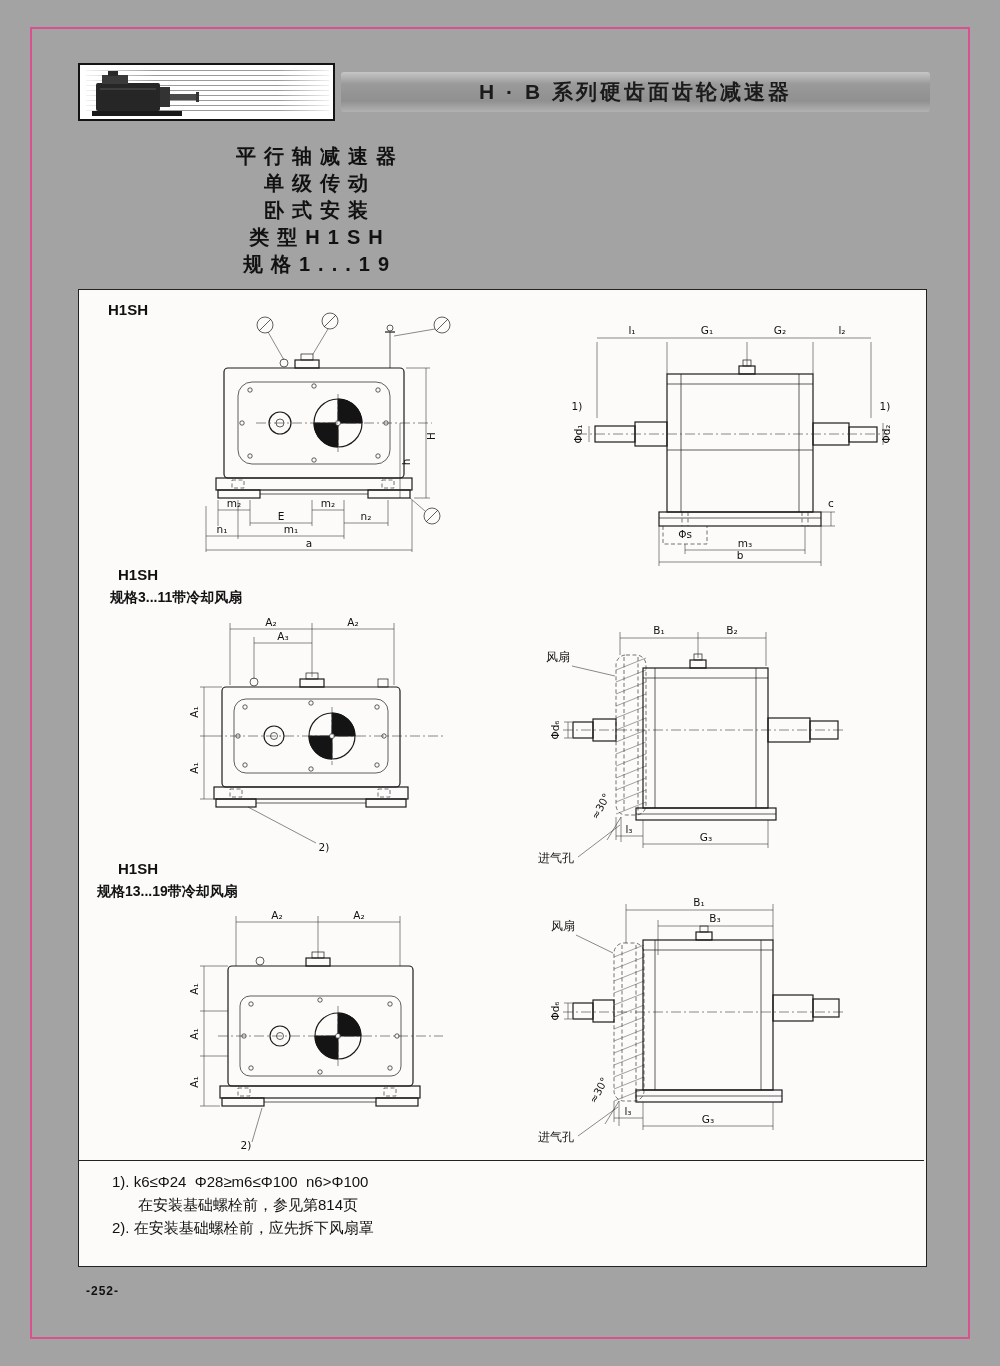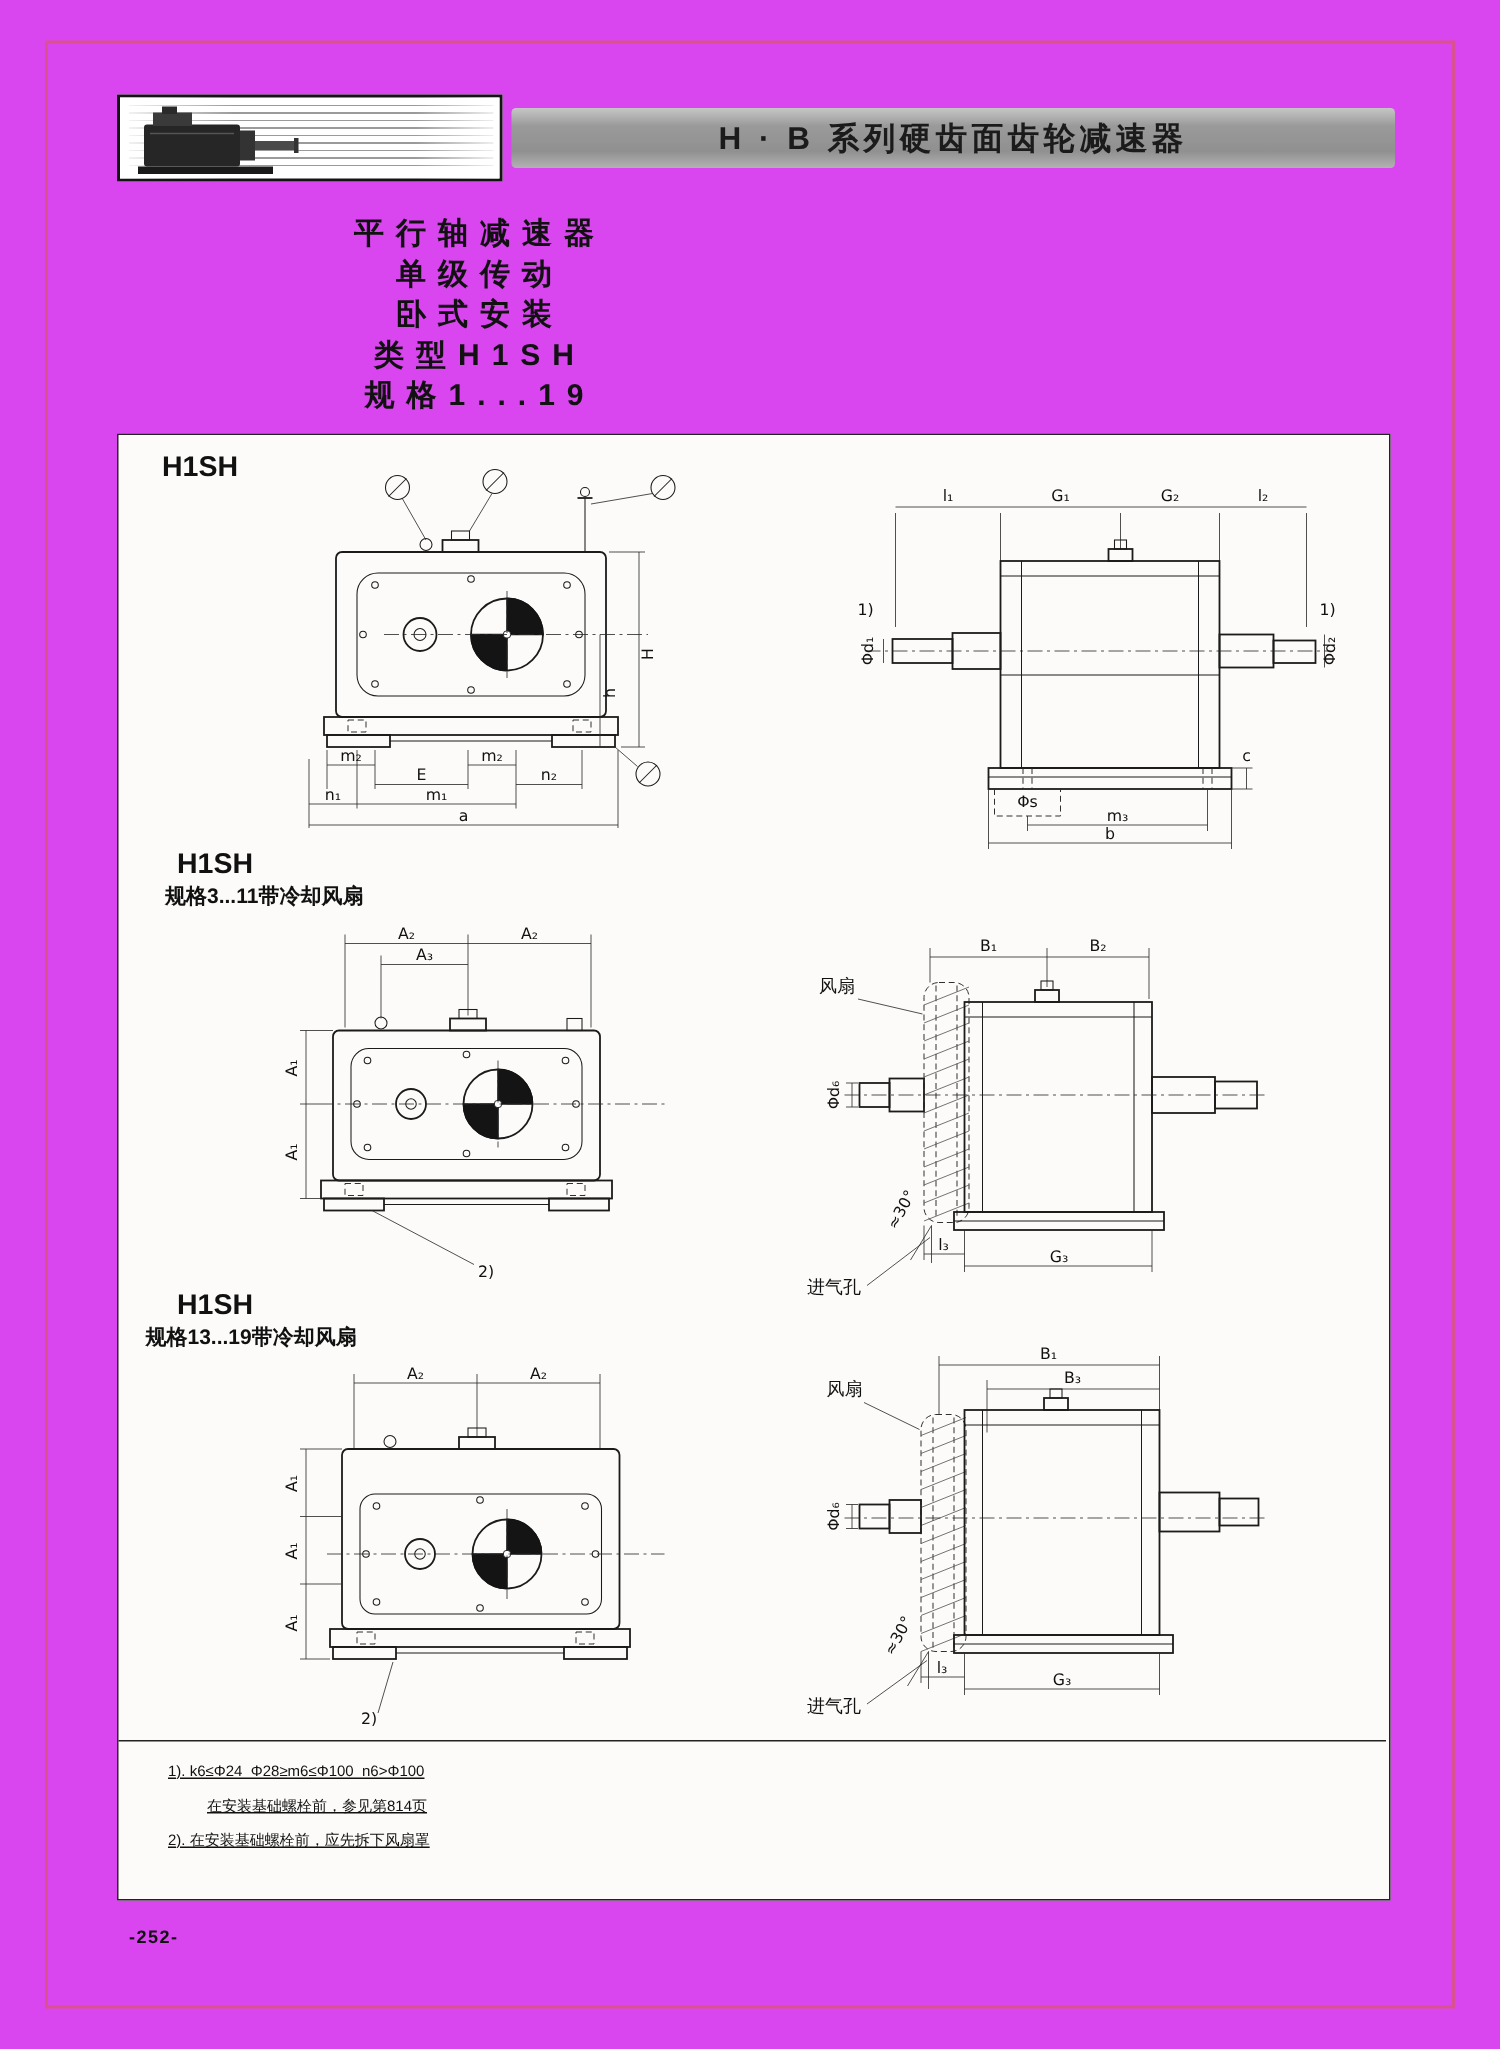--- a/index.html
+++ b/index.html
@@ -1,18 +1,18 @@
 <!DOCTYPE html>
 <html><head>
 <meta charset="utf-8">
 <style>
   html,body { margin:0; padding:0; background:#e9e7e3; }
   .page {
     position:relative; width:1000px; height:1366px; margin:0 auto;
-    background:#d946ef; overflow:hidden;
+    background:#a3a3a3; overflow:hidden;
     font-family:"Liberation Sans","DejaVu Sans",sans-serif; color:#111;
   }
   .frame {
     position:absolute; left:30px; top:27px; right:30px; bottom:27px;
     border:2px solid #d9518f; pointer-events:none;
   }
   
   .header { position:absolute; left:78px; top:63px; width:852px; height:58px; }
   .art {
     position:absolute; left:0; top:0; width:253px; height:54px;
@@ -28,25 +28,25 @@
     background:linear-gradient(180deg,#c6c6c6,#9a9a9a 30%,#909090 72%,#b2b2b2);
     border-radius:3px; display:flex; align-items:center; justify-content:center;
   }
   .band h1 { margin:0; font-size:21px; font-weight:bold; letter-spacing:3px; color:#1b1b1b; }
   
   .intro { position:absolute; left:236px; top:143px; }
   .intro div { font-size:20px; font-weight:bold; letter-spacing:8px; line-height:27px;text-align:center; }
   
   .main-box { position:absolute; left:78px; top:289px; width:847px; height:976px;
     border:1.5px solid #222; background:#fcfbf9; }
-  .sec-title { position:absolute; font-size:19px; font-weight:bold; }
+  .sec-title { position:absolute; font-size:15px; font-weight:bold; }
   .sec-sub { position:absolute; font-size:14px; font-weight:bold;text-align:right; }
   .divider { position:absolute; left:79px; top:1160px; width:845px; border-top:1.5px solid #222; }
   .footnotes { position:absolute; left:112px; top:1170px; width:560px; }
-  .footnotes div { font-size:10px; line-height:23px; white-space:pre-wrap;text-decoration:underline; }
+  .footnotes div { font-size:15px; line-height:23px; white-space:pre-wrap; }
   .footnotes .indent { padding-left:26px; }
   .page-num { position:absolute; left:86px; top:1284px; font-size:12px; font-weight:bold; letter-spacing:1px; }
   
   svg.tech { position:absolute; overflow:visible; }
   .ln   { stroke:#1b1b1b; stroke-width:1.2; fill:none; }
   .ln2  { stroke:#1b1b1b; stroke-width:0.7; fill:none; }
   .dimln{ stroke:#2a2a2a; stroke-width:0.55; fill:none; }
   .hid  { stroke:#2a2a2a; stroke-width:0.65; fill:none; stroke-dasharray:4 2.5; }
   .cl   { stroke:#2a2a2a; stroke-width:0.55; fill:none; stroke-dasharray:10 3 2 3; }
   .hl   { stroke:#555; stroke-width:0.55; fill:none; }

